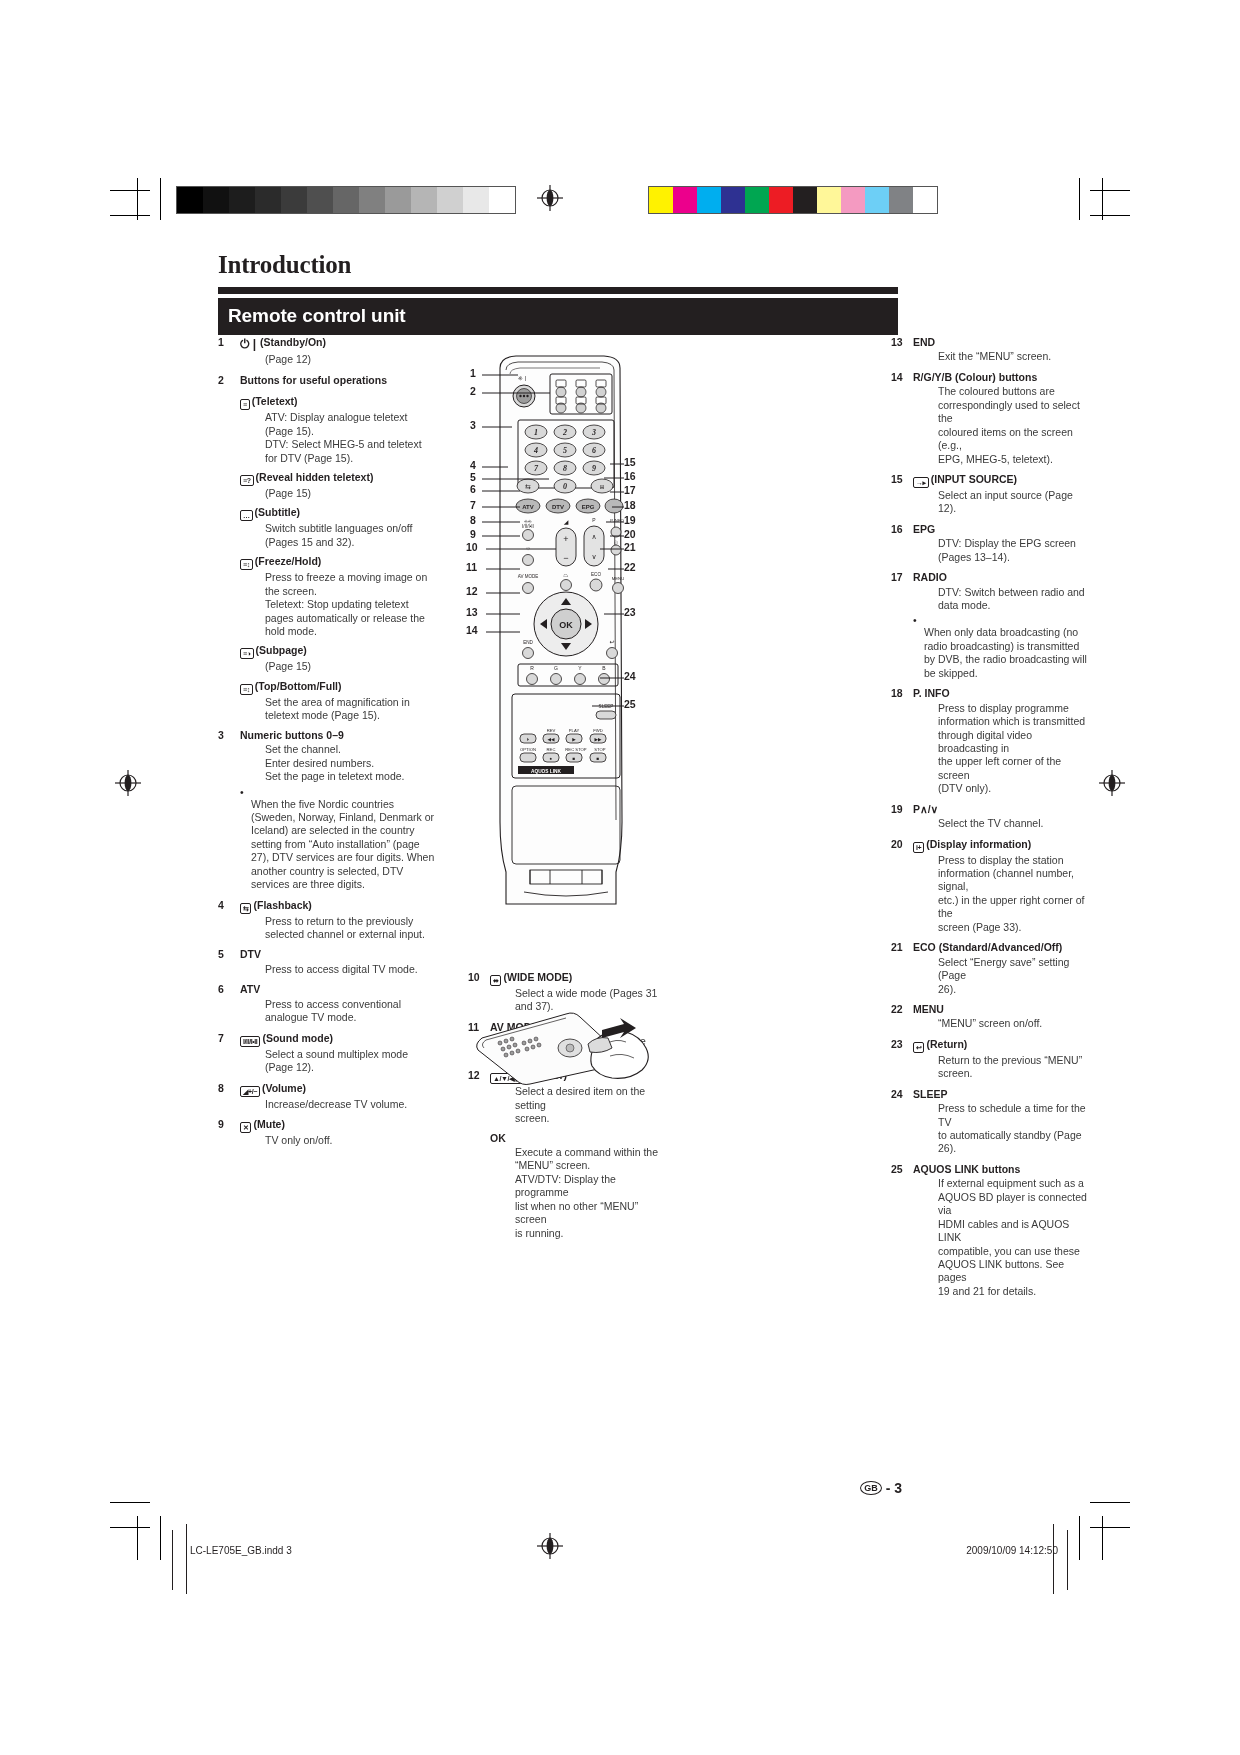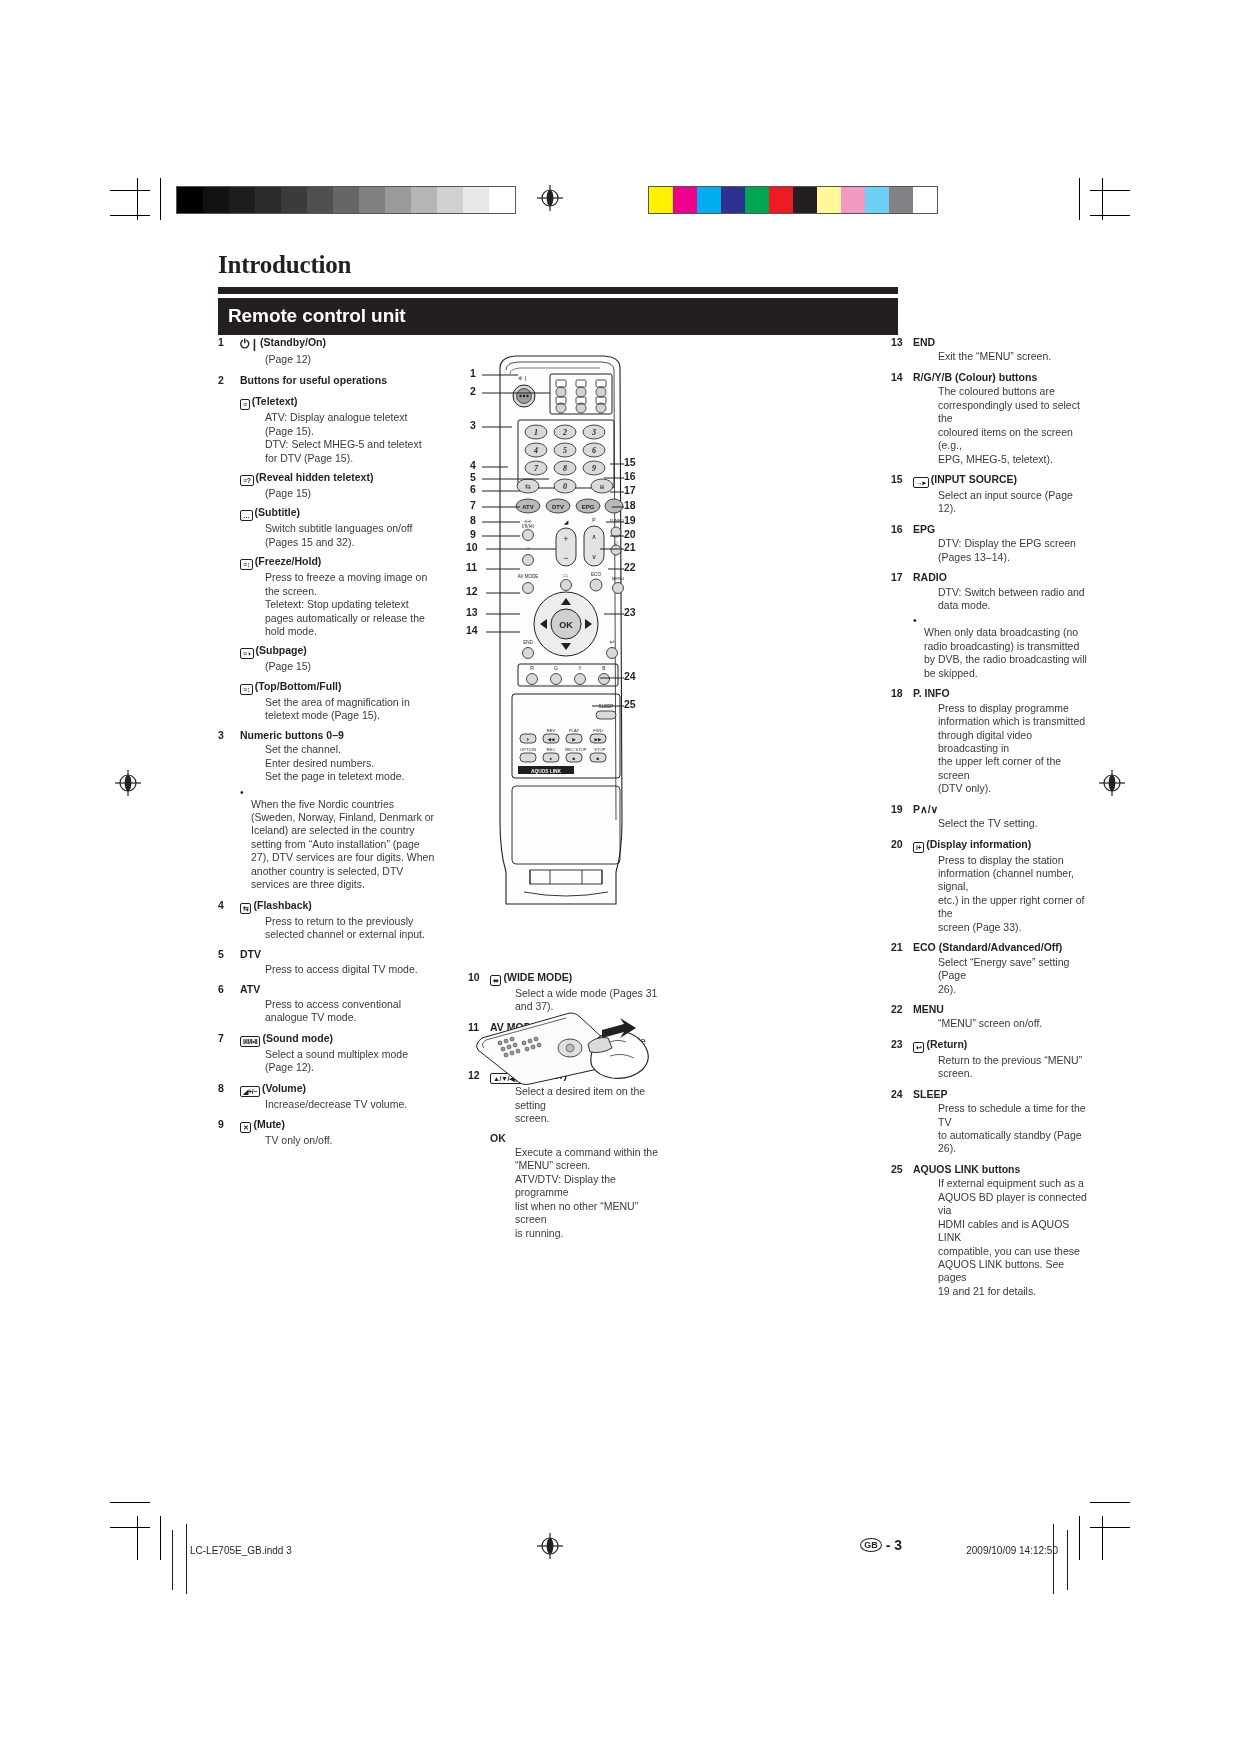--- a/index.html
+++ b/index.html
@@ -42,21 +42,21 @@
   .gl{display:inline-block;vertical-align:-2px;border:1.2px solid #231f20;border-radius:2px;font-size:7px;line-height:9px;padding:0 2px;font-weight:bold;margin-right:2px;letter-spacing:-0.4px;}
   .pwr{display:inline-block;vertical-align:-2px;font-size:12px;margin-right:1px;}
 
   
   .diagram{position:absolute;left:466px;top:352px;width:200px;height:560px;}
   .handpic{position:absolute;left:470px;top:1008px;width:190px;height:80px;}
 
   .callout{position:absolute;font-size:10.5px;font-weight:bold;}
 
   
-  .pagenum{position:absolute;right:338px;top:1537px;font-size:14px;font-weight:bold;white-space:nowrap;}
+  .pagenum{position:absolute;right:338px;top:1480px;font-size:14px;font-weight:bold;white-space:nowrap;}
   .pagenum .gb{display:inline-block;border:1.4px solid #231f20;border-radius:50%;font-size:9px;font-weight:bold;padding:1px 3px;vertical-align:2px;}
   .foot-left{position:absolute;left:190px;top:1545px;font-size:10px;color:#231f20;font-family:"Liberation Sans",sans-serif;}
   .foot-right{position:absolute;right:182px;top:1545px;font-size:10px;}
   .foot-rule{position:absolute;background:#231f20;}
 </style>
 </head>
 <body>
 
 <div class="page">
 
@@ -329,21 +329,21 @@
           <div class="num">18</div>
           <div class="body">
             <span class="lbl">P. INFO</span>
             <span class="txt">Press to display programme<br>information which is transmitted<br>through digital video broadcasting in<br>the upper left corner of the screen<br>(DTV only).</span>
           </div>
         </div>
         <div class="item">
           <div class="num">19</div>
           <div class="body">
             <span class="lbl">P∧/∨</span>
-            <span class="txt">Select the TV setting.</span>
+            <span class="txt">Select the TV channel.</span>
           </div>
         </div>
         <div class="item">
           <div class="num">20</div>
           <div class="body">
             <span class="lbl"><span class="gl">i+</span>(Display information)</span>
             <span class="txt">Press to display the station<br>information (channel number, signal,<br>etc.) in the upper right corner of the<br>screen (Page 33).</span>
           </div>
         </div>
         <div class="item">

